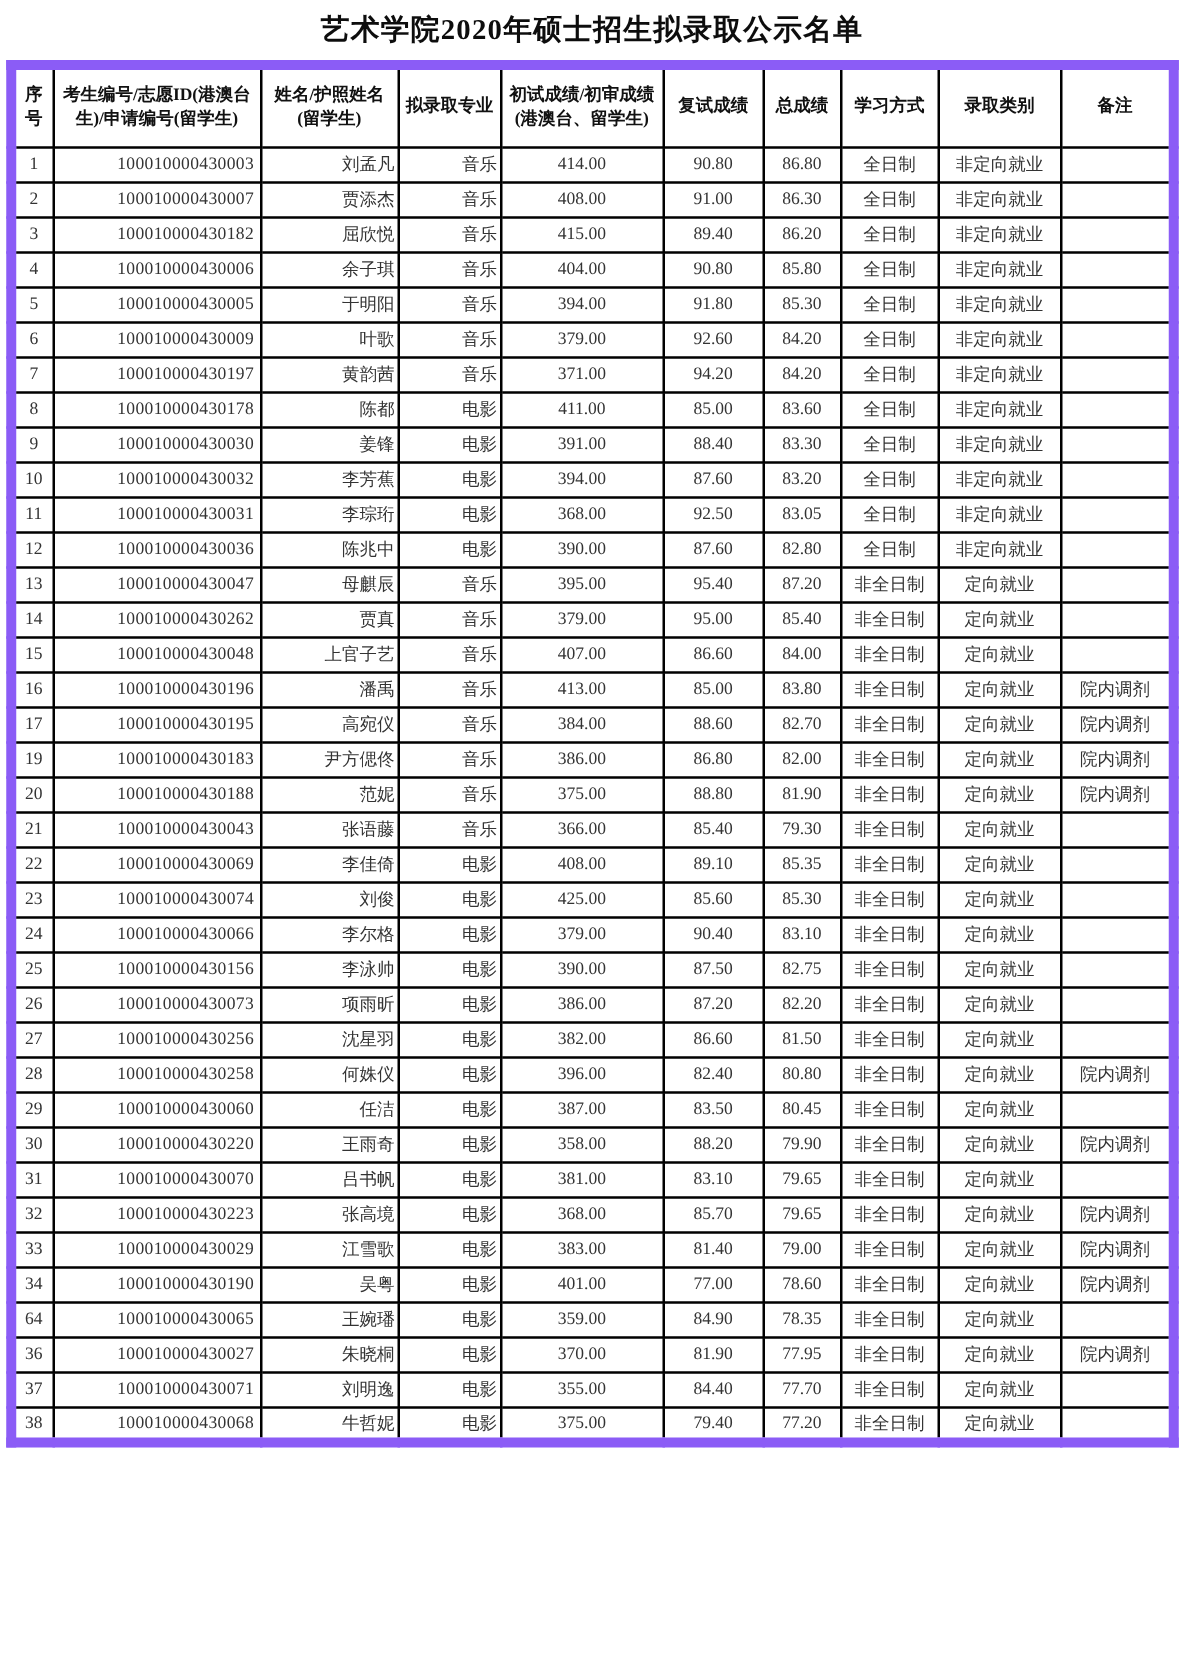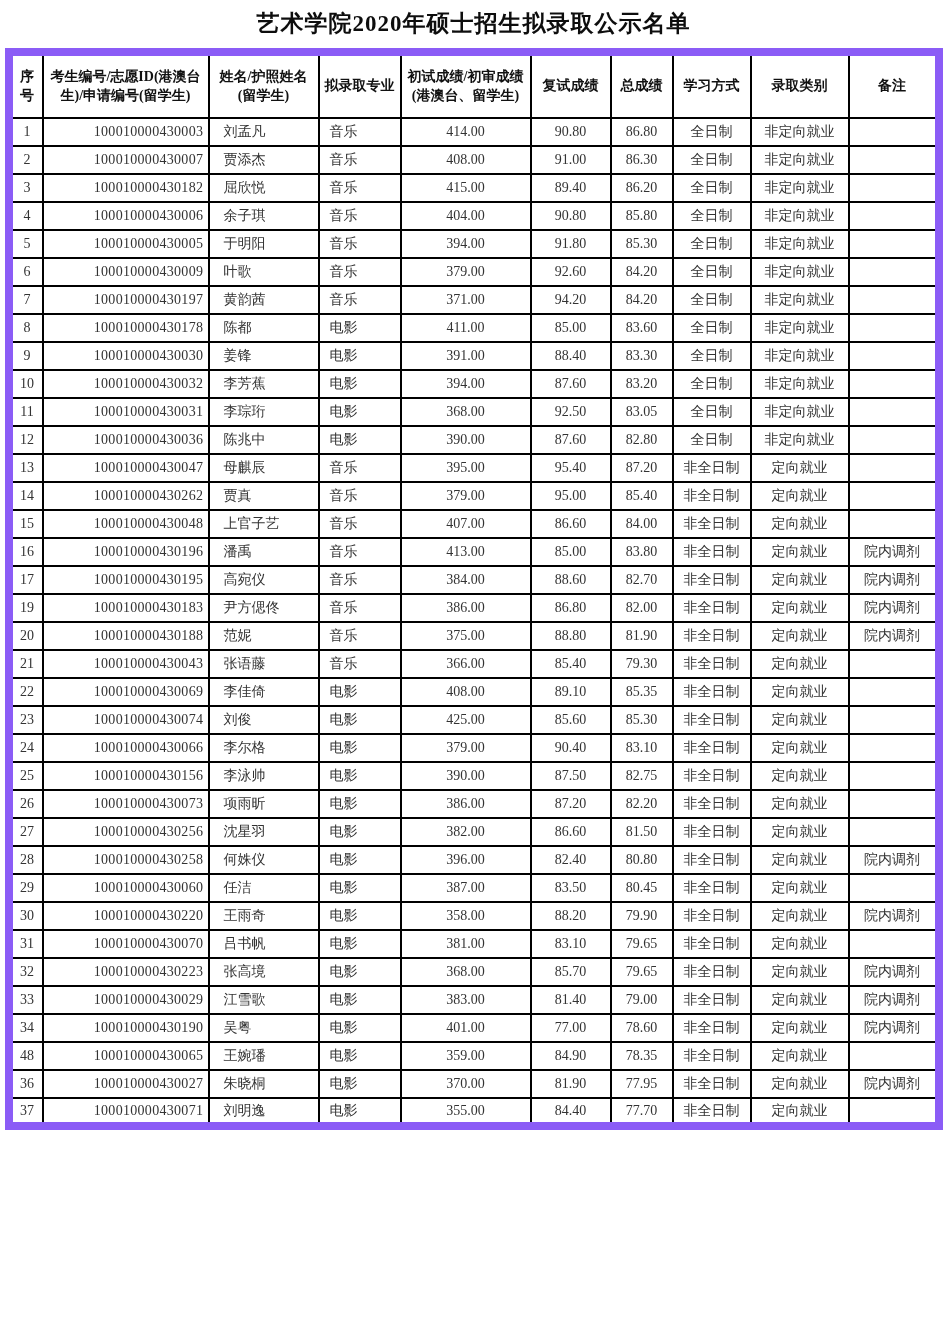--- a/index.html
+++ b/index.html
@@ -25,22 +25,22 @@
     box-sizing:border-box;
   }
   table.admission th{
     font-weight:bold;color:#111111;text-align:center;
     height:66px;line-height:1.3;padding:2px 3px;
   }
   table.admission td{
     height:28px;text-align:center;color:#333333;white-space:nowrap;
   }
   
-  table.admission td:nth-child(3){text-align:left;padding-left:14px;}
-  table.admission td:nth-child(4){text-align:left;padding-left:10px;}
+  table.admission td:nth-child(3){text-align:right;padding-left:24px;}
+  table.admission td:nth-child(4){text-align:right;padding-left:10px;}
   table.admission td:nth-child(2){letter-spacing:0.3px;padding-left:48px;}
 </style>
 </head>
 <body>
 
 <div class="page">
   <h1 class="doc-title">艺术学院2020年硕士招生拟录取公示名单</h1>
 
   <table class="admission">
     <colgroup>
@@ -460,21 +460,21 @@
           <td>吴粤</td>
           <td>电影</td>
           <td>401.00</td>
           <td>77.00</td>
           <td>78.60</td>
           <td>非全日制</td>
           <td>定向就业</td>
           <td>院内调剂</td>
         </tr>
         <tr>
-          <td>48</td>
+          <td>64</td>
           <td>100010000430065</td>
           <td>王婉璠</td>
           <td>电影</td>
           <td>359.00</td>
           <td>84.90</td>
           <td>78.35</td>
           <td>非全日制</td>
           <td>定向就业</td>
           <td></td>
         </tr>
@@ -491,19 +491,31 @@
           <td>院内调剂</td>
         </tr>
         <tr>
           <td>37</td>
           <td>100010000430071</td>
           <td>刘明逸</td>
           <td>电影</td>
           <td>355.00</td>
           <td>84.40</td>
           <td>77.70</td>
+          <td>非全日制</td>
+          <td>定向就业</td>
+          <td></td>
+        </tr>
+        <tr>
+          <td>38</td>
+          <td>100010000430068</td>
+          <td>牛哲妮</td>
+          <td>电影</td>
+          <td>375.00</td>
+          <td>79.40</td>
+          <td>77.20</td>
           <td>非全日制</td>
           <td>定向就业</td>
           <td></td>
         </tr>
       </tbody>
   </table>
 </div>
 
 </body></html>

